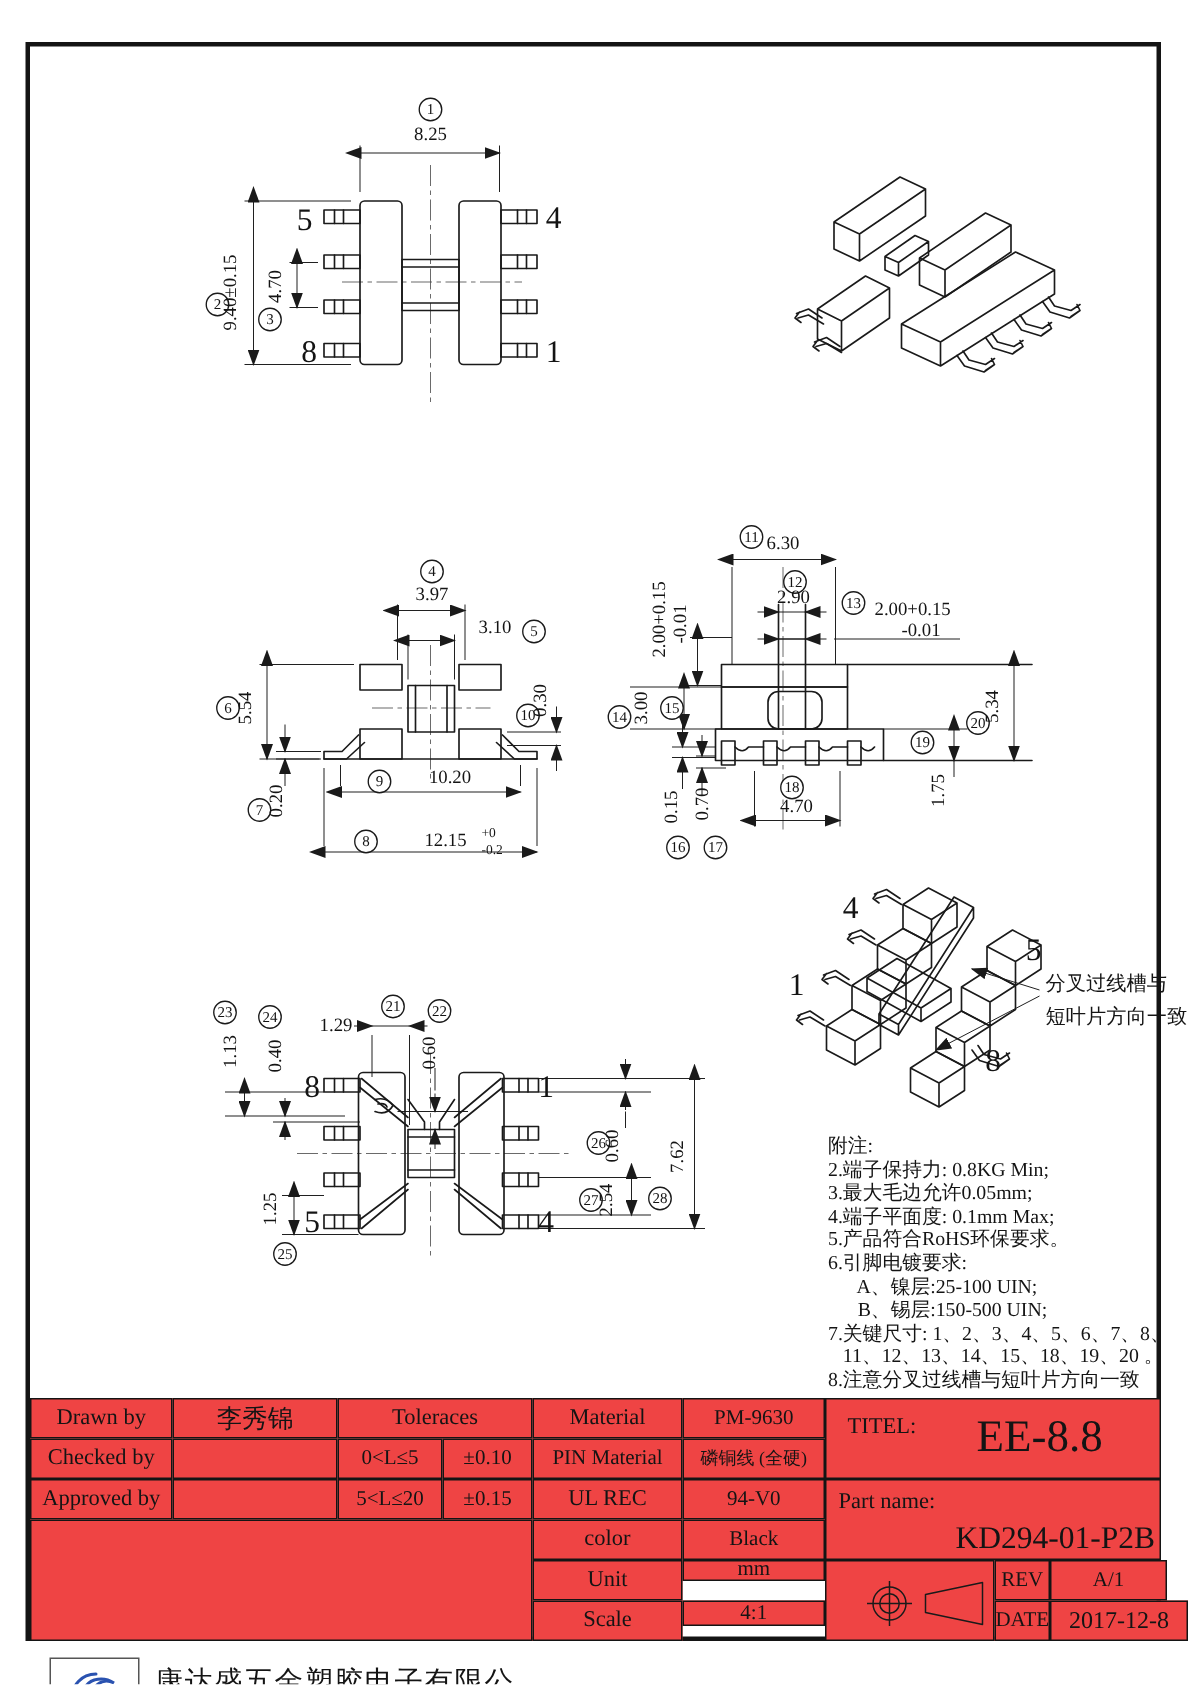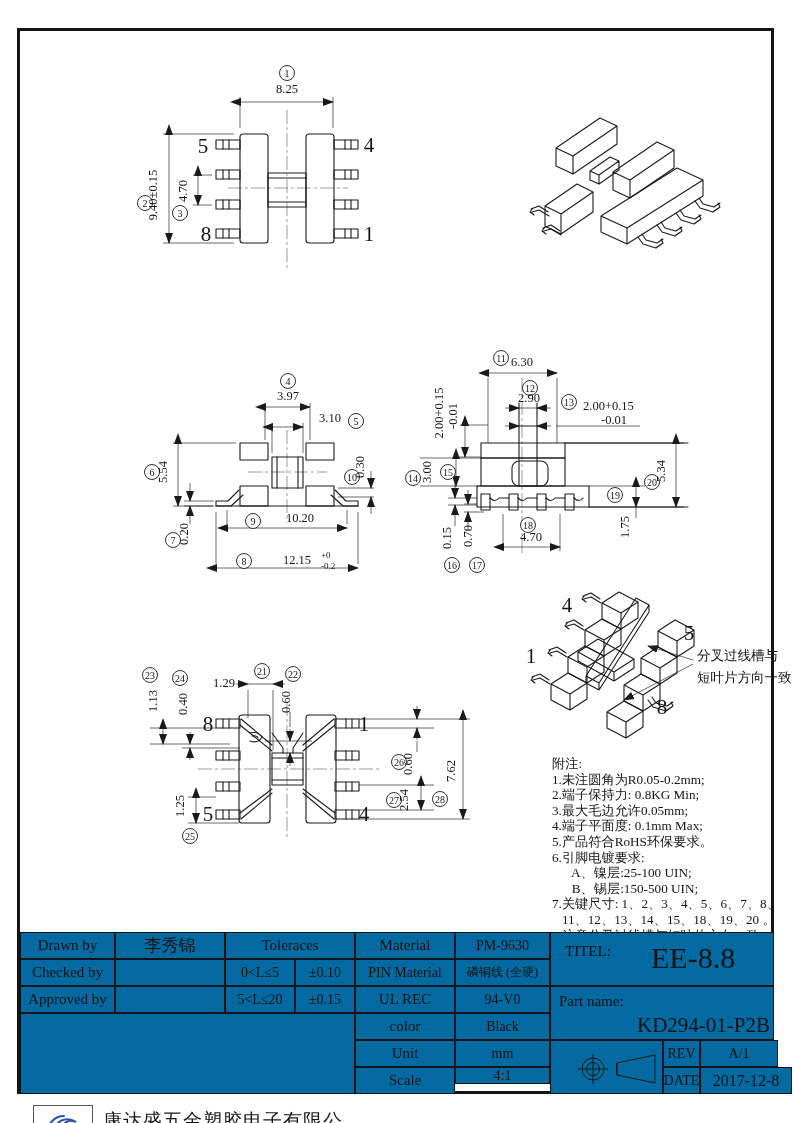--- a/index.html
+++ b/index.html
@@ -12,21 +12,21 @@
   .part{fill:none;stroke:#1a1a1a;stroke-width:1.1;stroke-linejoin:round;stroke-linecap:round;}
   .thin{fill:none;stroke:#1a1a1a;stroke-width:0.65;}
   .cl{fill:none;stroke:#4a4a4a;stroke-width:0.55;stroke-dasharray:14 3 3 3;}
   .dd{fill:none;stroke:#1a1a1a;stroke-width:0.65;marker-end:url(#ae);marker-start:url(#as);}
   .de{fill:none;stroke:#1a1a1a;stroke-width:0.65;marker-end:url(#ae);}
   
   #notes{position:absolute;left:552px;top:744px;width:232px;font-size:13.2px;
          line-height:15.6px;white-space:pre;margin-top:12px;}
   
   .cell{position:absolute;border:1px solid #141414;box-sizing:border-box;
-        display:flex;align-items:center;justify-content:center;font-size:15px;background:#0369a1;}
+        display:flex;align-items:center;justify-content:center;font-size:15px;background:#ef4444;}
   #tblock{position:absolute;left:20px;top:932px;width:754px;height:162px;}
   #logo-box{position:absolute;left:12px;top:91px;width:58px;height:58px;border:1px solid #555;}
   #company-name{position:absolute;left:82px;top:94px;width:250px;font-size:19px;letter-spacing:1px;}
   #titel-label{position:absolute;left:14px;top:10px;font-size:15px;}
   #titel-value{position:absolute;left:100px;top:8px;font-size:30px;}
   #partname-label{position:absolute;left:8px;top:6px;font-size:15px;}
   #partname-value{position:absolute;left:86px;top:26px;font-size:21px;}
 </style>
 </head>
 <body>
@@ -413,21 +413,21 @@
         <text x="689" y="640" text-anchor="middle" font-size="21">5</text>
         <text x="531" y="663" text-anchor="middle" font-size="21">1</text>
         <text x="662" y="714" text-anchor="middle" font-size="21">8</text>
       </g>
     <g id="isoNote">
         <text x="697" y="660" font-size="13.5">分叉过线槽与</text>
         <text x="697" y="682" font-size="13.5">短叶片方向一致</text>
       </g>
   </svg>
 
-  <div id="notes"><div>附注:</div><div>1.未注圆角为R0.05-0.2mm;</div><div>2.端子保持力: 0.8KG Min;</div><div>3.最大毛边允许0.05mm;</div><div>4.端子平面度: 0.1mm Max;</div><div>5.产品符合RoHS环保要求。</div><div>6.引脚电镀要求:</div><div>      A、镍层:25-100 UIN;</div><div>      B、锡层:150-500 UIN;</div><div>7.关键尺寸: 1、2、3、4、5、6、7、8、</div><div>   11、12、13、14、15、18、19、20 。</div><div>8.注意分叉过线槽与短叶片方向一致</div></div>
+  <div id="notes"><div>附注:</div><div>2.端子保持力: 0.8KG Min;</div><div>3.最大毛边允许0.05mm;</div><div>4.端子平面度: 0.1mm Max;</div><div>5.产品符合RoHS环保要求。</div><div>6.引脚电镀要求:</div><div>      A、镍层:25-100 UIN;</div><div>      B、锡层:150-500 UIN;</div><div>7.关键尺寸: 1、2、3、4、5、6、7、8、</div><div>   11、12、13、14、15、18、19、20 。</div><div>8.注意分叉过线槽与短叶片方向一致</div></div>
 
   <div id="tblock">
     <div class="cell" style="left:0;top:0;width:95px;height:27px">Drawn by</div>
     <div class="cell" style="left:95px;top:0;width:110px;height:27px;font-size:17px">李秀锦</div>
     <div class="cell" style="left:205px;top:0;width:130px;height:27px">Toleraces</div>
     <div class="cell" style="left:0;top:27px;width:95px;height:27px">Checked by</div>
     <div class="cell" style="left:95px;top:27px;width:110px;height:27px"></div>
     <div class="cell" style="left:205px;top:27px;width:70px;height:27px;font-size:14px">0&lt;L≤5</div>
     <div class="cell" style="left:275px;top:27px;width:60px;height:27px;font-size:14px">±0.10</div>
     <div class="cell" style="left:0;top:54px;width:95px;height:27px">Approved by</div>
@@ -437,21 +437,21 @@
 
     <div class="cell" style="left:335px;top:0;width:100px;height:27px">Material</div>
     <div class="cell" style="left:435px;top:0;width:95px;height:27px;font-size:14px">PM-9630</div>
     <div class="cell" style="left:335px;top:27px;width:100px;height:27px;font-size:14px">PIN Material</div>
     <div class="cell" style="left:435px;top:27px;width:95px;height:27px;font-size:12px">磷铜线 (全硬)</div>
     <div class="cell" style="left:335px;top:54px;width:100px;height:27px">UL  REC</div>
     <div class="cell" style="left:435px;top:54px;width:95px;height:27px;font-size:14px">94-V0</div>
     <div class="cell" style="left:335px;top:81px;width:100px;height:27px">color</div>
     <div class="cell" style="left:435px;top:81px;width:95px;height:27px;font-size:14px">Black</div>
     <div class="cell" style="left:335px;top:108px;width:100px;height:27px">Unit</div>
-    <div class="cell" style="left:435px;top:108px;width:95px;height:27px;font-size:14px">mm</div>
+    <div class="cell" style="left:435px;top:108px;width:95px;height:14px;font-size:14px">mm</div>
     <div class="cell" style="left:335px;top:135px;width:100px;height:27px">Scale</div>
     <div class="cell" style="left:435px;top:135px;width:95px;height:17px;font-size:14px">4:1</div>
 
     <div class="cell" style="left:530px;top:0;width:224px;height:54px">
       <span id="titel-label">TITEL:</span>
       <span id="titel-value">EE-8.8</span>
     </div>
     <div class="cell" style="left:530px;top:54px;width:224px;height:54px">
       <span id="partname-label">Part name:</span>
       <span id="partname-value">KD294-01-P2B</span>

